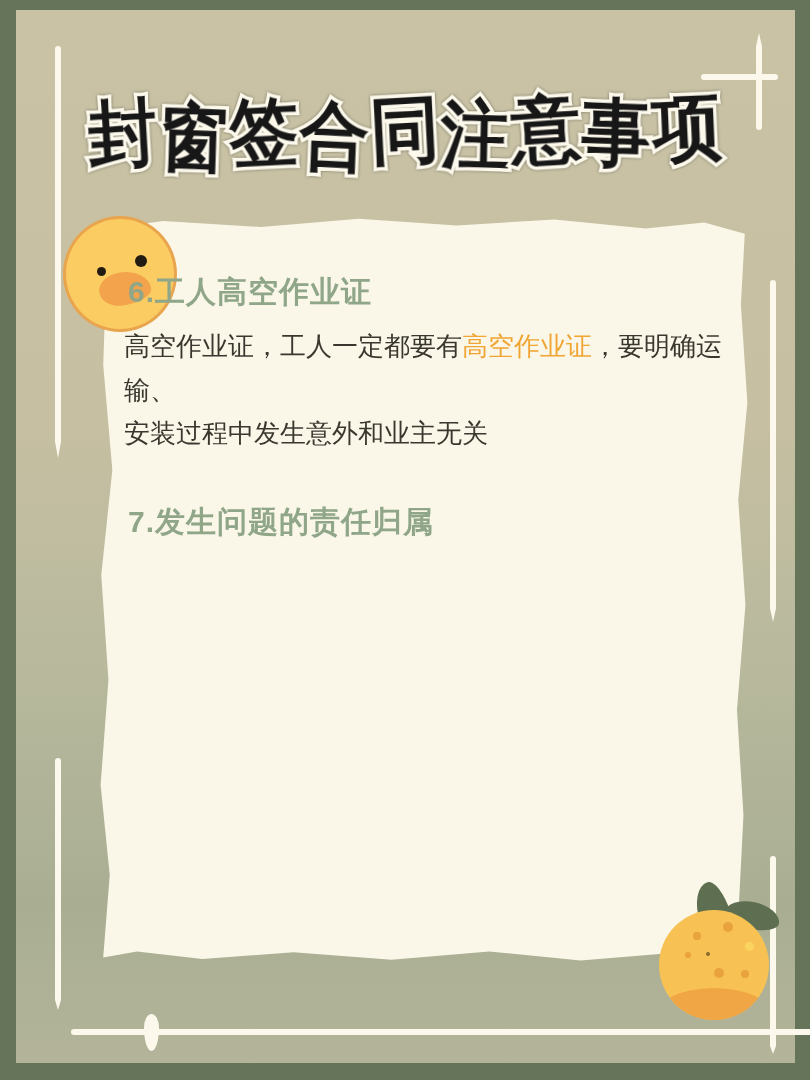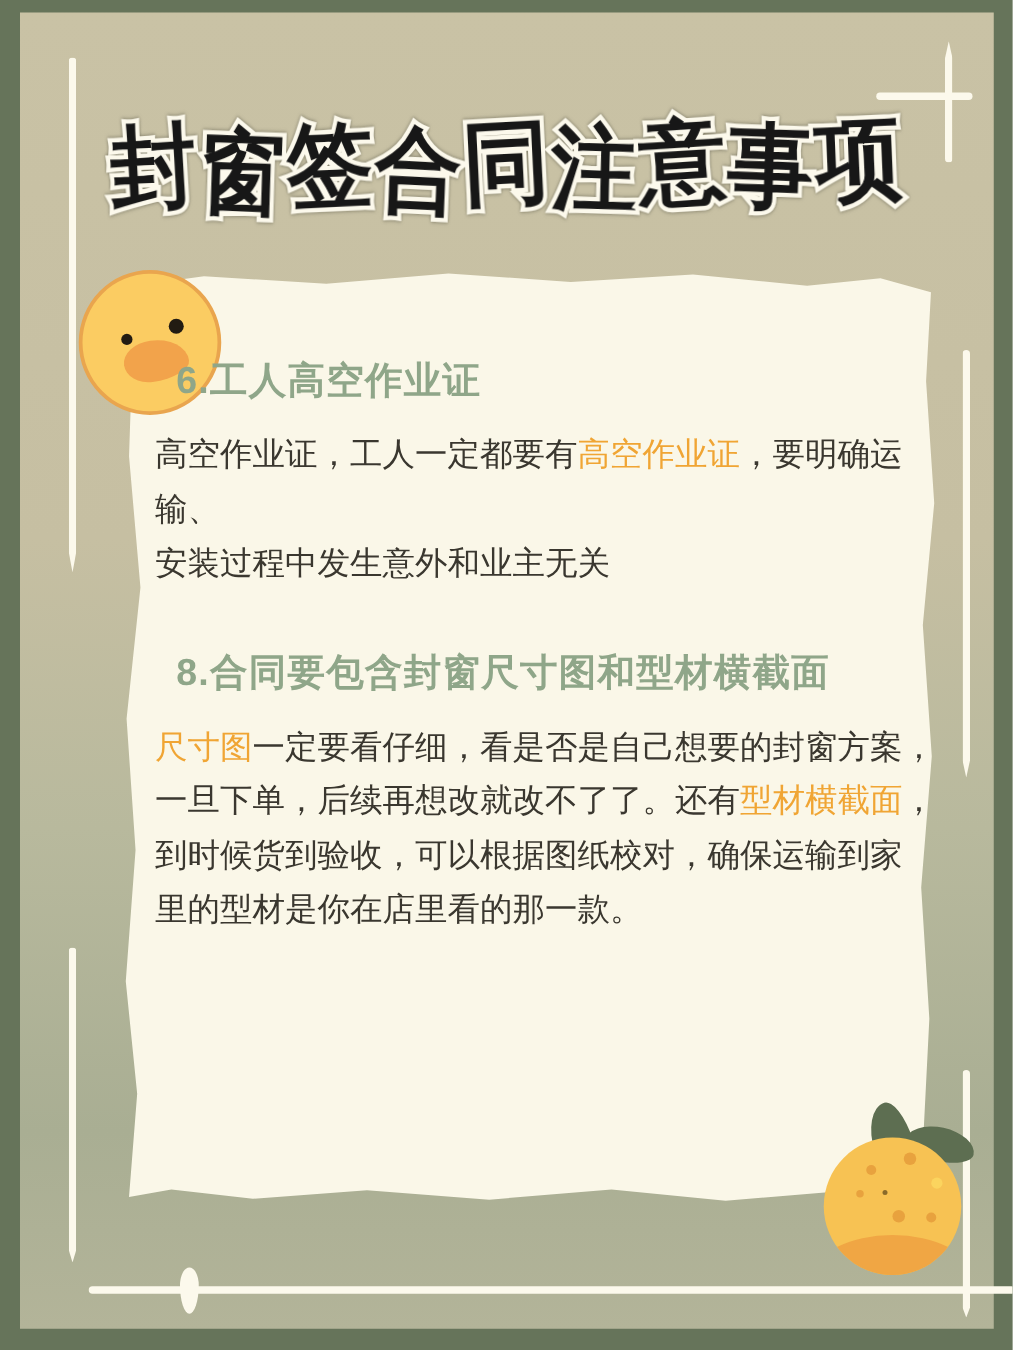--- a/index.html
+++ b/index.html
@@ -29,21 +29,21 @@
   .duck .eye{position:absolute;border-radius:50%;background:#221b12;}
   .duck .eye-l{left:31px;top:48px;width:9px;height:9px;}
   .duck .eye-r{left:69px;top:36px;width:12px;height:12px;}
   .duck .beak{position:absolute;left:33px;top:53px;width:52px;height:33px;background:#f2a34b;
     border-radius:45% 55% 60% 40%/50% 60% 40% 50%;transform:rotate(-8deg);}
 
   
   .content{position:absolute;left:108px;top:258px;width:640px;z-index:3;}
   .section{margin-top:46px;}
   .section:first-child{margin-top:0;}
-  .section h3{margin:17px;font-size:30px;line-height:40px;font-weight:bold;color:#8fa689;letter-spacing:1px;}
+  .section h3{margin:4px;font-size:30px;line-height:40px;font-weight:bold;color:#8fa689;letter-spacing:1px;}
   .section p{margin:13px 0 0;font-size:26px;line-height:43.5px;color:#3a372f;
     white-space:pre-wrap;letter-spacing:0;}
   .section .hl{color:#f0a534;text-align:center;}
 
   
   .decor{position:absolute;background:#fcf9ec;}
   .tip-b{clip-path:polygon(0 0,100% 0,100% 96%,50% 100%,0 96%);}
   .line-left-a{left:39px;top:36px;width:6px;height:412px;border-radius:3px;}
   .line-left-b{left:39px;top:748px;width:6px;height:252px;border-radius:3px;}
   .line-right-a{left:754px;top:270px;width:6px;height:342px;border-radius:3px;}
@@ -98,29 +98,23 @@
     </div>
 
     <div class="content">
   <section class="section">
     <h3>6.工人高空作业证</h3>
     <p><span>高空作业证，工人一定都要有</span><span class="hl">高空作业证</span><span>，要明确运输、
 安装过程中发生意外和业主无关</span></p>
   </section>
 
   <section class="section">
+    <h3>7.发生问题的责任归属</h3>
   </section>
 
-  <section class="section">
-    <h3>8.合同要包含封窗尺寸图和型材横截面</h3>
-    <p><span class="hl">尺寸图</span><span>一定要看仔细，看是否是自己想要的封窗方案，
-一旦下单，后续再想改就改不了了。还有</span><span class="hl">型材横截面</span><span>，
-到时候货到验收，可以根据图纸校对，确保运输到家
-里的型材是你在店里看的那一款。</span></p>
-  </section>
 </div>
 
     <div class="fruit">
       <span class="leaf leaf-up"></span>
       <span class="leaf leaf-right"></span>
       <span class="fruit-body">
         <span class="crescent"></span>
         <span class="spot s1"></span>
         <span class="spot s2"></span>
         <span class="spot s3"></span>

